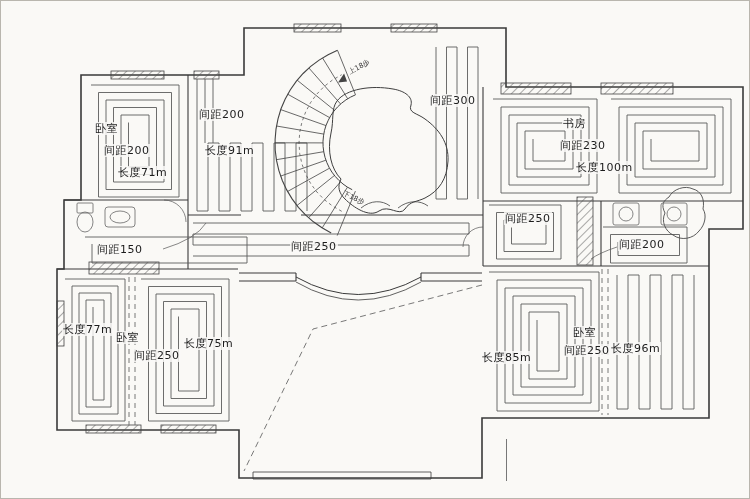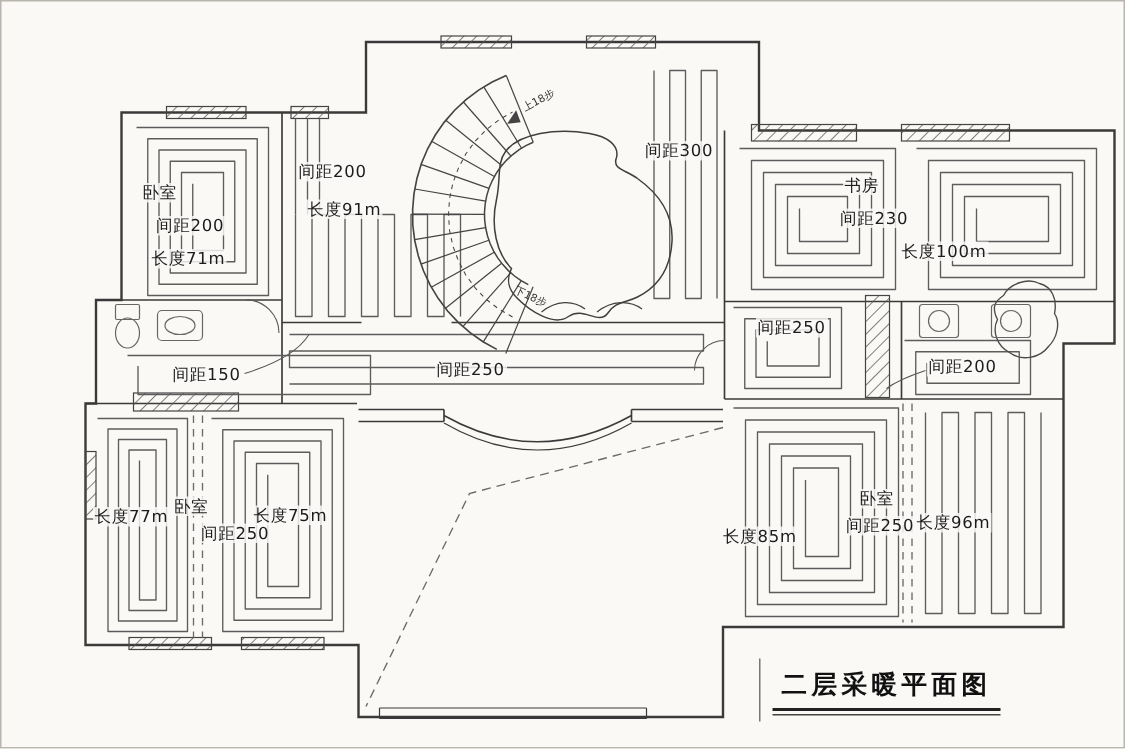--- a/index.html
+++ b/index.html
@@ -146,49 +146,48 @@
       <rect x="612" y="202" width="26" height="22" rx="2"></rect>
       <circle cx="625" cy="213" r="7"></circle>
       <rect x="660" y="202" width="26" height="22" rx="2"></rect>
       <circle cx="673" cy="213" r="7"></circle>
     </g>
   </svg>
 
   <div class="labels">
     <span class="lbl" style="left:93px;top:121px">卧室</span>
     <span class="lbl" style="left:102px;top:143px">间距200</span>
-    <span class="lbl" style="left:99px;top:165px">长度71m</span>
+    <span class="lbl" style="left:116px;top:165px">长度71m</span>
 
     <span class="lbl" style="left:197px;top:107px">间距200</span>
-    <span class="lbl" style="left:203px;top:132px">长度91m</span>
+    <span class="lbl" style="left:203px;top:143px">长度91m</span>
 
     <span class="lbl" style="left:428px;top:93px">间距300</span>
 
     <span class="lbl" style="left:561px;top:116px">书房</span>
     <span class="lbl" style="left:558px;top:138px">间距230</span>
-    <span class="lbl" style="left:599px;top:160px">长度100m</span>
+    <span class="lbl" style="left:574px;top:160px">长度100m</span>
 
     <span class="lbl" style="left:503px;top:211px">间距250</span>
     <span class="lbl" style="left:617px;top:237px">间距200</span>
-    <span class="lbl" style="left:113px;top:242px">间距150</span>
+    <span class="lbl" style="left:95px;top:242px">间距150</span>
     <span class="lbl" style="left:289px;top:239px">间距250</span>
 
-    <span class="lbl" style="left:61px;top:337px">长度77m</span>
+    <span class="lbl" style="left:61px;top:322px">长度77m</span>
     <span class="lbl" style="left:114px;top:330px">卧室</span>
     <span class="lbl" style="left:132px;top:348px">间距250</span>
-    <span class="lbl" style="left:167px;top:336px">长度75m</span>
+    <span class="lbl" style="left:182px;top:336px">长度75m</span>
 
     <span class="lbl" style="left:480px;top:350px">长度85m</span>
     <span class="lbl" style="left:571px;top:325px">卧室</span>
     <span class="lbl" style="left:562px;top:343px">间距250</span>
     <span class="lbl" style="left:609px;top:341px">长度96m</span>
 
     <span class="lbl lbl-sm" style="left:346px;top:62px;transform:rotate(-28deg)">上18步</span>
     <span class="lbl lbl-sm" style="left:340px;top:193px;transform:rotate(25deg)">下18步</span>
   </div>
 
   <div class="title-tick"></div>
   <div class="title-block">
-    <div class="title-text">二层采暖平面图</div>
     <div class="title-u1"></div>
     <div class="title-u2"></div>
   </div>
 </div>
 
 </body></html>

